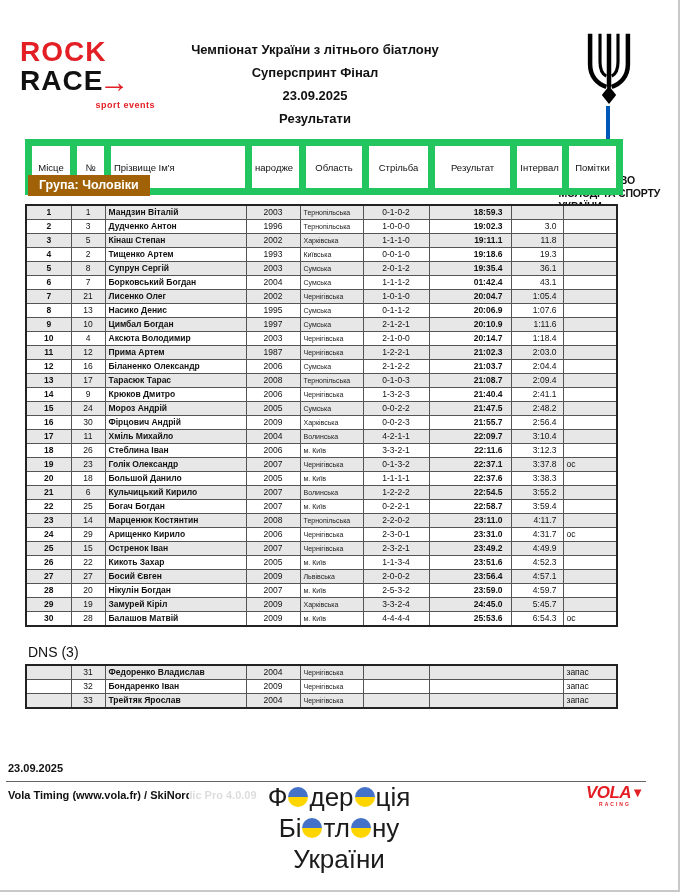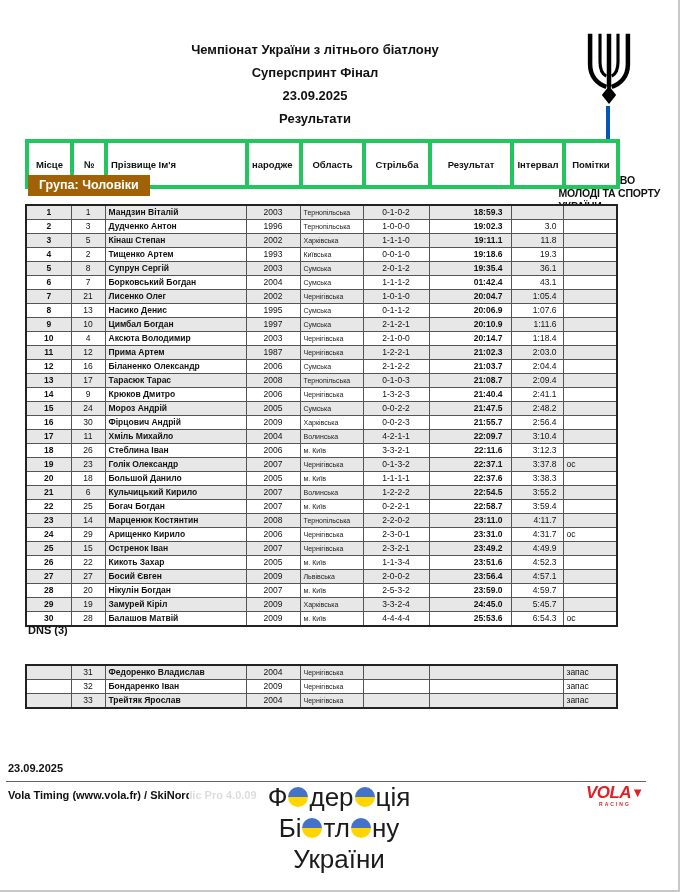--- a/index.html
+++ b/index.html
@@ -20,61 +20,66 @@
   .flag-bar{width:4px;height:68px;margin:0 7px 0 5px;background:linear-gradient(#0057b7 0 50%,#ffd500 50% 100%);}
   .ministry-text{font-weight:bold;font-size:10.5px;line-height:13px;letter-spacing:-.2px;}
 
   
   .tbl{border-collapse:collapse;table-layout:fixed;width:591px;background:#fff;}
   .tbl col.c0{width:45px}.tbl col.c1{width:34px}.tbl col.c2{width:141px}
   .tbl col.c3{width:54px}.tbl col.c4{width:63px}.tbl col.c5{width:66px}
   .tbl col.c6{width:82px}.tbl col.c7{width:52px}.tbl col.c8{width:54px}
 
   .tbl-head{position:absolute;left:25px;top:139px;border:2px solid #000;}
-  .tbl-head th{border:4px solid #22c55e;font-size:9.5px;font-weight:bold;height:18px;padding:12px 3px;text-align:center;white-space:nowrap;overflow:hidden;background:#fff;}
+  .tbl-head th{border:7px solid #22c55e;font-size:9.5px;font-weight:normal;height:18px;padding:12px 3px;text-align:center;white-space:nowrap;overflow:hidden;background:#fff;}
   .tbl-head th.name,.tbl-head th.year{text-align:left;margin-left:31px;}
 
   .tbl-body{position:absolute;left:25px;border:2px solid #222;}
   .tbl-body td{border:1px solid #555;font-size:8.5px;height:13px;line-height:13px;padding:0 3px;white-space:nowrap;overflow:hidden;}
   .tbl-body tr:nth-child(odd){background:#e7e7e7;}
   td.place{text-align:center;font-weight:bold;}
   td.bib{text-align:center;}
   td.name{font-weight:bold;}
   td.year{text-align:center;}
   td.region{font-size:7px;color:#222;}
   td.shooting{text-align:center;margin-top:23px;}
   td.result{text-align:right;font-weight:bold;padding-right:8px;}
   td.interval{text-align:right;padding-right:6px;margin-top:12px;}
   td.notes{text-align:left;}
 
   #main-table{top:204px;}
   #dns-table{top:664px;}
 
   .group-badge{position:absolute;left:28px;top:175px;background:#a16207;color:#fff;font-weight:bold;font-size:12.5px;padding:3px 11px 4px;}
-  .dns-label{position:absolute;left:28px;top:624px;font-weight:bold;font-size:11px;}
+  .dns-label{position:absolute;left:28px;top:644px;font-weight:normal;font-size:14px;}
 
   
   .footer-date{position:absolute;left:8px;top:762px;font-weight:bold;font-size:11px;}
   .footer-page{position:absolute;right:55px;top:762px;font-weight:bold;font-size:11px;}
   .footer-line{position:absolute;left:6px;right:32px;top:781px;border-top:1.5px solid #666;}
   .footer-soft{position:absolute;left:8px;top:789px;font-weight:bold;font-size:11px;}
 
   .vola-logo{position:absolute;right:34px;top:784px;text-align:center;line-height:1;}
   .vola-text{color:#e31e24;font-weight:800;font-style:italic;font-size:17px;letter-spacing:-.5px;}
   .vola-tri{color:#e31e24;font-size:13px;vertical-align:1px;}
   .vola-sub{color:#e31e24;font-size:5px;font-weight:bold;letter-spacing:2px;margin-top:1px;}
 
   .watermark{position:absolute;left:50%;transform:translateX(-50%);top:782px;width:300px;text-align:center;font-size:26px;line-height:31px;color:#1b1b1b;background:rgba(255,255,255,.85);z-index:5;}
   .wm-dot{display:inline-block;width:20px;height:20px;border-radius:50%;background:linear-gradient(#4472c9 0 50%,#ffd500 50% 100%);margin:0 1px;vertical-align:-1px;}
 </style>
 </head>
 <body>
 
 <div class="page">
 
+  <div class="rockrace">
+    <div class="rr-rock">ROCK</div>
+    <div class="rr-race"><span>RACE</span><span class="rr-arrow">→</span></div>
+    <div class="rr-tagline">sport events</div>
+  </div>
 
   <div class="title-block">
     <div>Чемпіонат України з літнього біатлону</div>
     <div>Суперспринт Фінал</div>
     <div>23.09.2025</div>
     <div>Результати</div>
   </div>
 
   <div class="ministry">
     <svg class="trident" viewBox="0 0 60 84">

